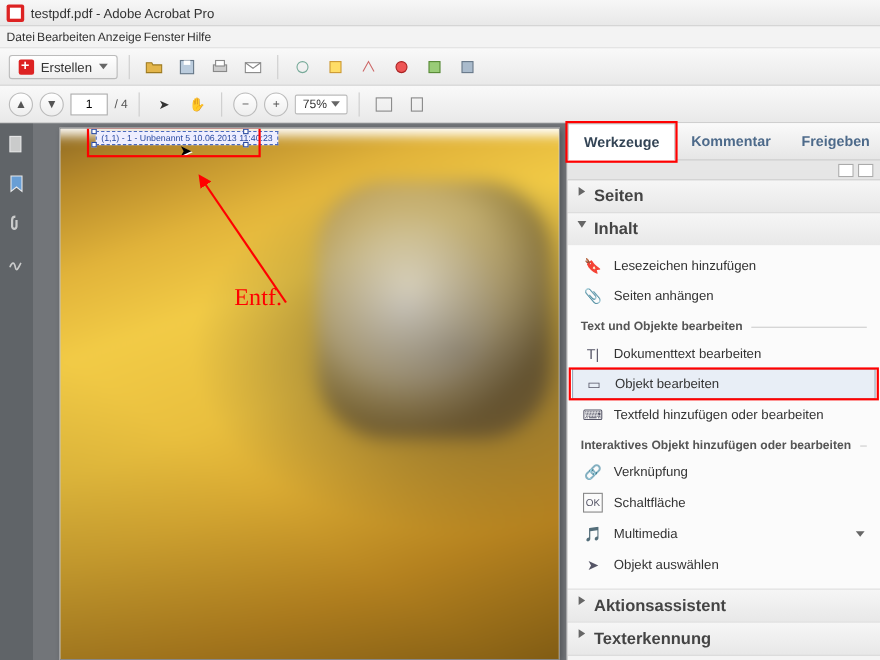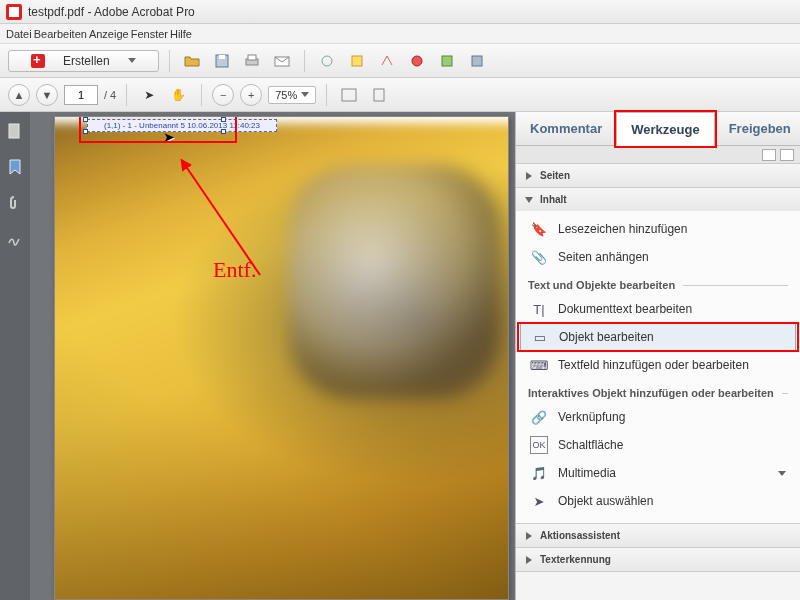--- a/index.html
+++ b/index.html
@@ -13,21 +13,21 @@
   .titlebar .title { font-size: 12px; }
 
   
   .menubar { height: 20px; background: #f3f3f3; display: flex; align-items: center; padding: 0 6px; border-bottom: 1px solid #ddd; gap: 2px; }
   .menubar span { font-size: 11px; cursor: default; }
 
   
   .toolbar { height: 34px; background: linear-gradient(#f9f9f9,#e9e9e9); border-bottom: 1px solid #ccc; display: flex; align-items: center; padding: 0 8px; gap: 6px; }
   .tb-btn { width: 24px; height: 24px; display: inline-flex; align-items: center; justify-content: center; border: 1px solid transparent; border-radius: 3px; cursor: pointer; }
   .tb-sep { width:1px; height:22px; background:#ccc; margin:0 4px; }
-  .erstellen-btn { display:flex; align-items:center; gap:18px; padding:3px 22px; border:1px solid #bbb; border-radius:3px; background:linear-gradient(#fff,#eee); cursor:pointer; }
+  .erstellen-btn { display:flex; align-items:center; gap:6px; padding:3px 8px; border:1px solid #bbb; border-radius:3px; background:linear-gradient(#fff,#eee); cursor:pointer; }
   .erstellen-btn .plus { width:14px; height:14px; background:#d22; border-radius:2px; position:relative; }
   .erstellen-btn .plus::before { content:"+"; color:#fff; font-weight:bold; position:absolute; top:-2px; left:2px; font-size:13px; }
   .dropdown-caret { width:0; height:0; border-left:4px solid transparent; border-right:4px solid transparent; border-top:5px solid #666; }
 
   .navbar { height: 34px; background: linear-gradient(#f9f9f9,#e9e9e9); border-bottom: 1px solid #ccc; display:flex; align-items:center; padding:0 8px; gap:6px; }
   .circ-btn { width:22px; height:22px; border:1px solid #bbb; border-radius:50%; display:inline-flex; align-items:center; justify-content:center; background:linear-gradient(#fff,#eee); cursor:pointer; font-size:11px; color:#555;}
   .page-input { width:34px; height:20px; text-align:center; border:1px solid #aaa; font-size:11px; }
   .page-total { font-size:11px; color:#555; }
   .zoom-select { display:flex; align-items:center; gap:4px; border:1px solid #bbb; padding:2px 6px; background:#fff; font-size:11px; border-radius:2px;}
 
@@ -44,37 +44,37 @@
       radial-gradient(circle 120px at 68% 32%, rgba(240,240,245,.6), transparent 70%),
       linear-gradient(160deg, #8f6a23 0%, #b78a2a 8%, #e1b33a 20%, #f2cb46 32%, #e9bf3e 48%, #d8a932 60%, #b4811f 78%, #7a5712 100%);
     filter: blur(5px);
     transform: scale(1.06);
   }
   .photo::before { content:""; position:absolute; left:-30px; bottom:-20px; width:420px; height:520px; background:linear-gradient(35deg, rgba(0,0,0,.20), transparent 40%); }
   .photo::after { content:""; position:absolute; right:20px; top:40px; width:200px; height:220px;
     background: radial-gradient(circle at 40% 40%, rgba(255,255,255,.5), rgba(160,160,175,.4) 45%, rgba(30,30,50,.4) 70%);
     border-radius:60px; filter: blur(6px); }
   .header-strip { position:absolute; left:0; right:0; top:0; height:20px; background:#fff; border-bottom:1px solid #ddd;}
-  .sel-object { position:absolute; left:32px; top:2px; font-size:8px; color:#2a4aa0; background:#eef; padding:1px 16px; border:1px dashed #4a6abf;}
+  .sel-object { position:absolute; left:32px; top:2px; font-size:8px; color:#2a4aa0; background:#eef; padding:1px 4px; border:1px dashed #4a6abf;}
   .sel-handle { position:absolute; width:5px; height:5px; background:#fff; border:1px solid #2a4aa0;}
   .cursor-arrow { position:absolute; left:108px; top:12px; font-size:14px; color:#000; text-shadow:1px 1px 0 #fff; }
 
   .anno-box1 { position:absolute; left:24px; top:-2px; width:158px; height:28px; border:2px solid #ff0000; pointer-events:none;}
   .anno-label { position:absolute; left:158px; top:140px; color:#ff0000; font-size:22px; font-family: "Times New Roman", serif; pointer-events:none;}
   .anno-arrow { position:absolute; left:120px; top:40px; width:120px; height:120px; pointer-events:none; }
 
   
   .right { width:285px; background:#f4f4f4; border-left:1px solid #bbb; display:flex; flex-direction:column; }
   .right-tabs { height:34px; display:flex; align-items:stretch; border-bottom:1px solid #bbb; background:linear-gradient(#fafafa,#e6e6e6);}
   .rtab { padding:0 14px; display:flex; align-items:center; font-size:13px; font-weight:bold; color:#4d6a8a; cursor:pointer; position:relative;}
   .rtab.active { background:#fff; border:1px solid #bbb; border-bottom-color:#fff; margin-bottom:-1px; color:#345; }
   .anno-tab-box { position:absolute; left:-3px; top:-3px; right:-3px; bottom:-3px; border:2px solid #ff0000; pointer-events:none;}
   .right-body { flex:1; overflow:auto; }
   .acc { border-bottom:1px solid #ccc; }
-  .acc-header { display:flex; align-items:center; gap:8px; padding:6px 10px; background:linear-gradient(#f6f6f6,#e8e8e8); font-weight:bold; font-size:10px; color:#444; cursor:pointer;}
+  .acc-header { display:flex; gap:8px; padding:6px 10px; background:linear-gradient(#f6f6f6,#e8e8e8); font-weight:bold; font-size:15px; color:#444; cursor:pointer;}
   .acc-header .tri { width:0; height:0; border-top:4px solid transparent; border-bottom:4px solid transparent; border-left:6px solid #666;}
   .acc-header.open .tri { transform: rotate(90deg); }
   .acc-content { padding:4px 0 8px 0; background:#fbfbfb; }
   .subheading { padding:8px 12px 4px; font-size:11px; font-weight:bold; color:#555; display:flex; align-items:center; gap:8px;}
   .subheading .line { flex:1; height:1px; background:#ccc;}
   .tool-item { display:flex; align-items:center; gap:10px; padding:5px 14px; cursor:pointer; font-size:12px; color:#333; position:relative;}
   .tool-item.highlight { background:#e8eef6; border:1px solid #9ab; margin:0 4px; padding:4px 10px;}
   .anno-item-box { position:absolute; left:-4px; right:-4px; top:-2px; bottom:-2px; border:2px solid #ff0000; pointer-events:none;}
   .ticon { width:18px; height:18px; display:inline-flex; align-items:center; justify-content:center; font-size:13px; color:#556;}
   .right-toolbar { height:18px; background:#e6e6e6; border-bottom:1px solid #ccc; display:flex; justify-content:flex-end; align-items:center; padding-right:6px; gap:4px;}
@@ -226,28 +226,28 @@
               </marker>
             </defs>
           <line x1="85" y1="118" x2="10" y2="8" stroke="#ff0000" stroke-width="2" marker-end="url(#ah)"></line>
         </svg>
         <div class="anno-label">Entf.</div>
       </div>
     </div>
 
     <div class="right">
       <div class="right-tabs">
-        <div class="rtab">
-            <span>Kommentar</span>
-          </div>
         <div class="rtab active" style="position:relative;">
           <span>Werkzeuge</span>
           <div class="anno-tab-box"></div>
         </div>
         <div class="rtab">
+            <span>Kommentar</span>
+          </div>
+        <div class="rtab">
             <span>Freigeben</span>
           </div>
       </div>
       <div class="right-toolbar">
         <div class="mini"></div>
         <div class="mini"></div>
       </div>
       <div class="right-body">
         <div class="acc">
             <div class="acc-header">

